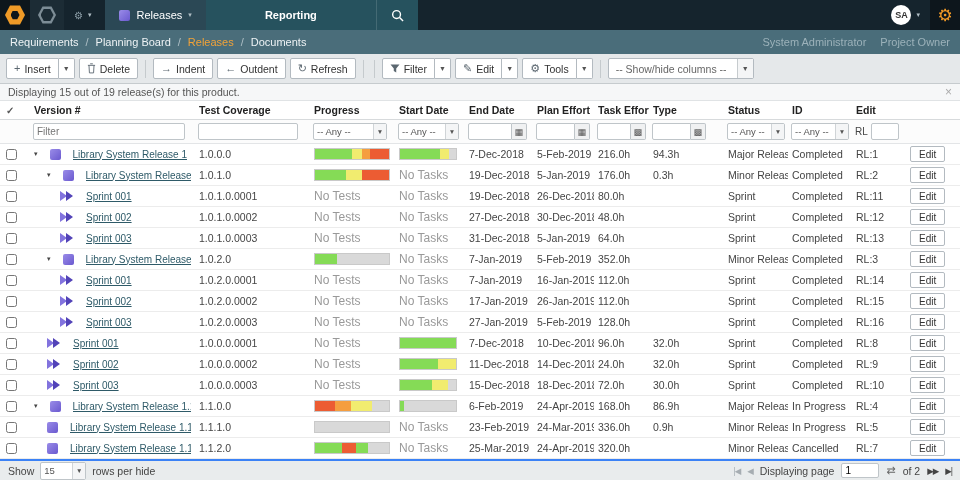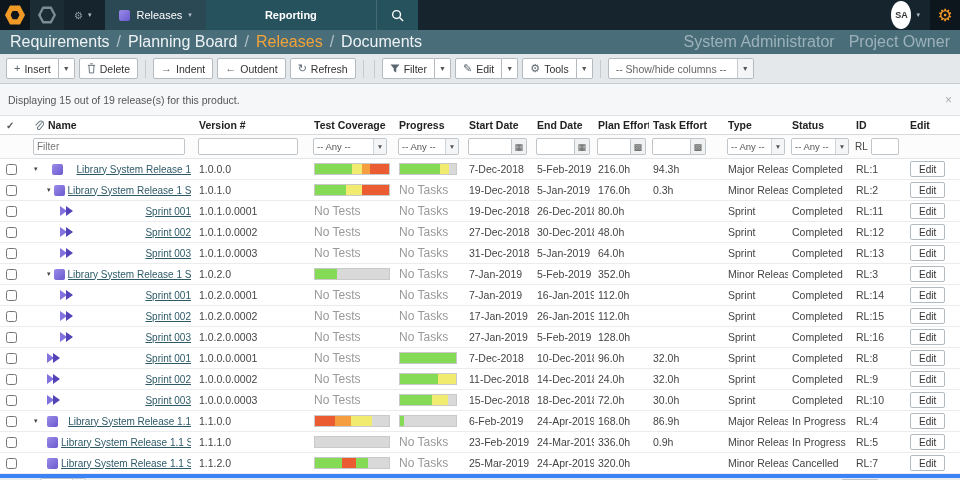--- a/index.html
+++ b/index.html
@@ -19,45 +19,45 @@
   .hex.inner-tile { width:13px; height:13px; background:#1c2c35; }
   .product { display:flex; align-items:center; gap:5px; padding:0 14px 0 10px; font-size:11px; }
   .mini-gear { font-size:10px; color:#8fa1aa; }
   .caret { font-size:7px; color:#aebcc3; }
   .tab { display:flex; align-items:center; gap:6px; padding:0 14px; font-size:11px; cursor:default; }
   .tab-releases { background:#2b4855; }
   .tab-reporting { background:#26525e; width:170px; justify-content:center;font-weight:bold; }
   .searchbtn { background:#26525e; width:42px; display:flex; align-items:center; justify-content:center; border-left:1px solid rgba(255,255,255,.14); }
   .topspacer { flex:1; }
   .avatar-wrap { display:flex; align-items:center; gap:5px; padding:0 10px; }
-  .avatar { width:20px; height:28px; border-radius:50%; background:#fff; color:#333; font-size:9px; font-weight:bold; display:flex; align-items:center; justify-content:center; }
+  .avatar { width:20px; height:20px; border-radius:50%; background:#fff; color:#333; font-size:9px; font-weight:bold; display:flex; align-items:center; justify-content:center; }
   .gear-tile { width:30px; background:#0d161c; color:#f29a27; font-size:17px; display:flex; align-items:center; justify-content:center; }
   .cube { width:11px; height:11px; border-radius:2px; background:linear-gradient(135deg,#9a8ce8,#6a59cf); display:inline-block; flex:0 0 11px; }
 
   
-  .breadcrumb { height:24px; background:#4a6d7a; display:flex; align-items:center; padding:0 10px; color:#e8eef0; font-size:16px; gap:7px; }
+  .breadcrumb { height:24px; background:#4a6d7a; display:flex; align-items:center; padding:0 10px; color:#e8eef0; font-size:11px; gap:7px; }
   .crumb { color:#eef3f5; }
   .crumb-active { color:#f2a338; }
   .sep { color:#aebfc6; }
   .bc-right { margin-left:auto; display:flex; gap:14px; color:#9cb2ba; }
 
   
   .toolbar { height:30px; background:#e5e8ea; border-bottom:1px solid #c6cbce; display:flex; align-items:center; padding:0 6px; gap:4px; }
   .group { display:flex; }
   .btn { display:inline-flex; align-items:center; gap:4px; background:#fff; border:1px solid #b3bac0; height:21px; padding:0 7px; font-size:10.5px; color:#333; border-radius:2px; white-space:nowrap; }
   .group .btn { border-radius:2px 0 0 2px; }
   .btn-caret { width:16px; height:21px; display:flex; align-items:center; justify-content:center; background:#fff; border:1px solid #b3bac0; border-left:none; border-radius:0 2px 2px 0; font-size:7px; color:#555; }
   .bicon { font-size:11px; color:#5b6770; line-height:1; }
   .tsel { display:flex; align-items:center; background:#fff; border:1px solid #b3bac0; height:21px; border-radius:2px; font-size:10.5px; color:#666; }
   .tsel .txt { padding:0 7px; flex:1; white-space:nowrap; }
   .tsel .sarrow { width:16px; align-self:stretch; border-left:1px solid #c6cbce; display:flex; align-items:center; justify-content:center; font-size:7px; color:#555; background:#f4f5f6; }
   .vsep { width:1px; height:18px; background:#c5cacd; margin:0 3px; }
 
   
-  .infobar { height:32px; background:#f6f7f8; border-bottom:1px solid #e0e3e5; display:flex; align-items:center; padding:0 8px; font-size:10.5px; color:#555; }
+  .infobar { height:17px; background:#f6f7f8; border-bottom:1px solid #e0e3e5; display:flex; align-items:center; padding:0 8px; font-size:10.5px; color:#555; }
   .infobar .close { margin-left:auto; color:#aaa; font-size:12px; line-height:1; }
 
   
   .thead { display:grid; grid-template-columns:var(--grid); height:19px; align-items:center; border-bottom:1px solid #d7dadc; font-weight:bold; font-size:10.5px; color:#222; background:#fff; }
   .th { padding:0 4px; display:flex; align-items:center; gap:4px; white-space:nowrap; overflow:hidden; }
   .chk-icon { color:#555; font-weight:bold; font-size:10px; }
 
   .filterrow { display:grid; grid-template-columns:var(--grid); height:24px; align-items:center; background:#fcfcfc; border-bottom:1px solid #e3e5e7; }
   .fcell { padding:0 3px; display:flex; align-items:center; gap:2px; min-width:0; }
   .fin { height:17px; border:1px solid #bfc5c9; border-radius:2px; font-size:10px; padding:0 3px; color:#333; width:100%; min-width:0; font-family:inherit; background:#fff; }
@@ -66,35 +66,35 @@
   .ibtn { width:15px; height:17px; border:1px solid #bfc5c9; border-left:none; background:#f0f1f2; font-size:9px; display:flex; align-items:center; justify-content:center; color:#555; border-radius:0 2px 2px 0; flex:0 0 15px; }
   .fsel { display:flex; flex:1; height:17px; border:1px solid #bfc5c9; background:#fff; border-radius:2px; align-items:center; font-size:9.5px; color:#555; min-width:0; }
   .fsel .txt { flex:1; padding:0 3px; white-space:nowrap; overflow:hidden; }
   .fsel .sarrow { width:13px; align-self:stretch; display:flex; align-items:center; justify-content:center; border-left:1px solid #d0d4d7; background:#f4f5f6; font-size:6.5px; color:#555; }
   .id-prefix { font-size:10px; color:#444; padding-right:1px; }
 
   .trow { display:grid; grid-template-columns:var(--grid); height:21px; align-items:center; border-bottom:1px solid #ececec; background:#fff; }
   .tcell { padding:0 4px; font-size:10.5px; color:#444; white-space:nowrap; overflow:hidden; display:flex; align-items:center; }
   .c-check { justify-content:flex-start; padding-left:6px; }
   .c-check input { width:11px; height:11px; }
-  .name-cell { gap:3px;justify-content:space-between; }
+  .name-cell { gap:12px; }
   .arrow { font-size:7px; color:#444; flex:0 0 auto; }
   .icon-release { width:11px; height:11px; border-radius:2px; background:linear-gradient(135deg,#9a8ce8,#6a59cf); flex:0 0 11px; }
   .icon-sprint { position:relative; width:14px; height:11px; flex:0 0 14px; }
   .icon-sprint::before { content:""; position:absolute; left:0; top:0; border-top:5.5px solid transparent; border-bottom:5.5px solid transparent; border-left:7px solid #8273de; }
   .icon-sprint::after { content:""; position:absolute; left:6px; top:0; border-top:5.5px solid transparent; border-bottom:5.5px solid transparent; border-left:7px solid #5243b8; }
   .name-link { color:#2e5a68; text-decoration:underline; font-size:10px; cursor:pointer; overflow:hidden; text-overflow:clip; }
   .muted { color:#999; font-size:12px; }
   .bar { height:12px; border:1px solid #c9c9c9; background:#e9e9e9; display:flex; overflow:hidden; }
   .bar.cov { width:76px; } .bar.prog { width:58px; }
   .bar span { height:100%; display:block; }
   .edit-btn { height:16px; padding:0 8px; font-size:10px; border:1px solid #b3bac0; background:#fff; border-radius:2px; color:#333; font-family:inherit; }
 
   
-  .footer { height:21px; background:#e9eced; border-top:4px solid #3b82f6; display:flex; align-items:center; padding:0 8px; font-size:10.5px; color:#444; }
+  .footer { height:21px; background:#e9eced; border-top:2px solid #3b82f6; display:flex; align-items:center; padding:0 8px; font-size:10.5px; color:#444; }
   .footer-left { display:flex; align-items:center; gap:6px; }
   .psize { flex:0 0 46px; height:18px; }
   .footer-right { margin-left:auto; display:flex; align-items:center; gap:7px; }
   .pgicon { color:#a6adb2; font-size:8.5px; letter-spacing:-1px; }
   .pgicon.active { color:#444; }
   .pgicon.sync { font-size:11px; letter-spacing:0; color:#666; }
   .pginput { width:38px; height:15px; border:1px solid #bfc5c9; border-radius:2px; font-size:10px; padding:0 3px; font-family:inherit; }
 </style>
 </head>
 <body>
@@ -214,26 +214,20 @@
 <div class="infobar">
   <span>Displaying 15 out of 19 release(s) for this product.</span>
   <span class="close">×</span>
 </div>
 
 <div class="thead">
   <div class="th c-check">
       <span class="chk-icon">✓</span>
     </div>
   <div class="th">
-    <svg width="10" height="11" viewBox="0 0 12 14">
-        <path d="M9.5 3.5 L4.5 9 a1.8 1.8 0 0 0 2.6 2.5 L11 7 a3.4 3.4 0 0 0 -4.8 -4.8 L2 6.5" fill="none" stroke="#6b7a84" stroke-width="1.3" stroke-linecap="round"></path>
-      </svg>
-    <span>Name</span>
-  </div>
-  <div class="th">
       <span>Version #</span>
     </div>
   <div class="th">
       <span>Test Coverage</span>
     </div>
   <div class="th">
       <span>Progress</span>
     </div>
   <div class="th">
       <span>Start Date</span>

